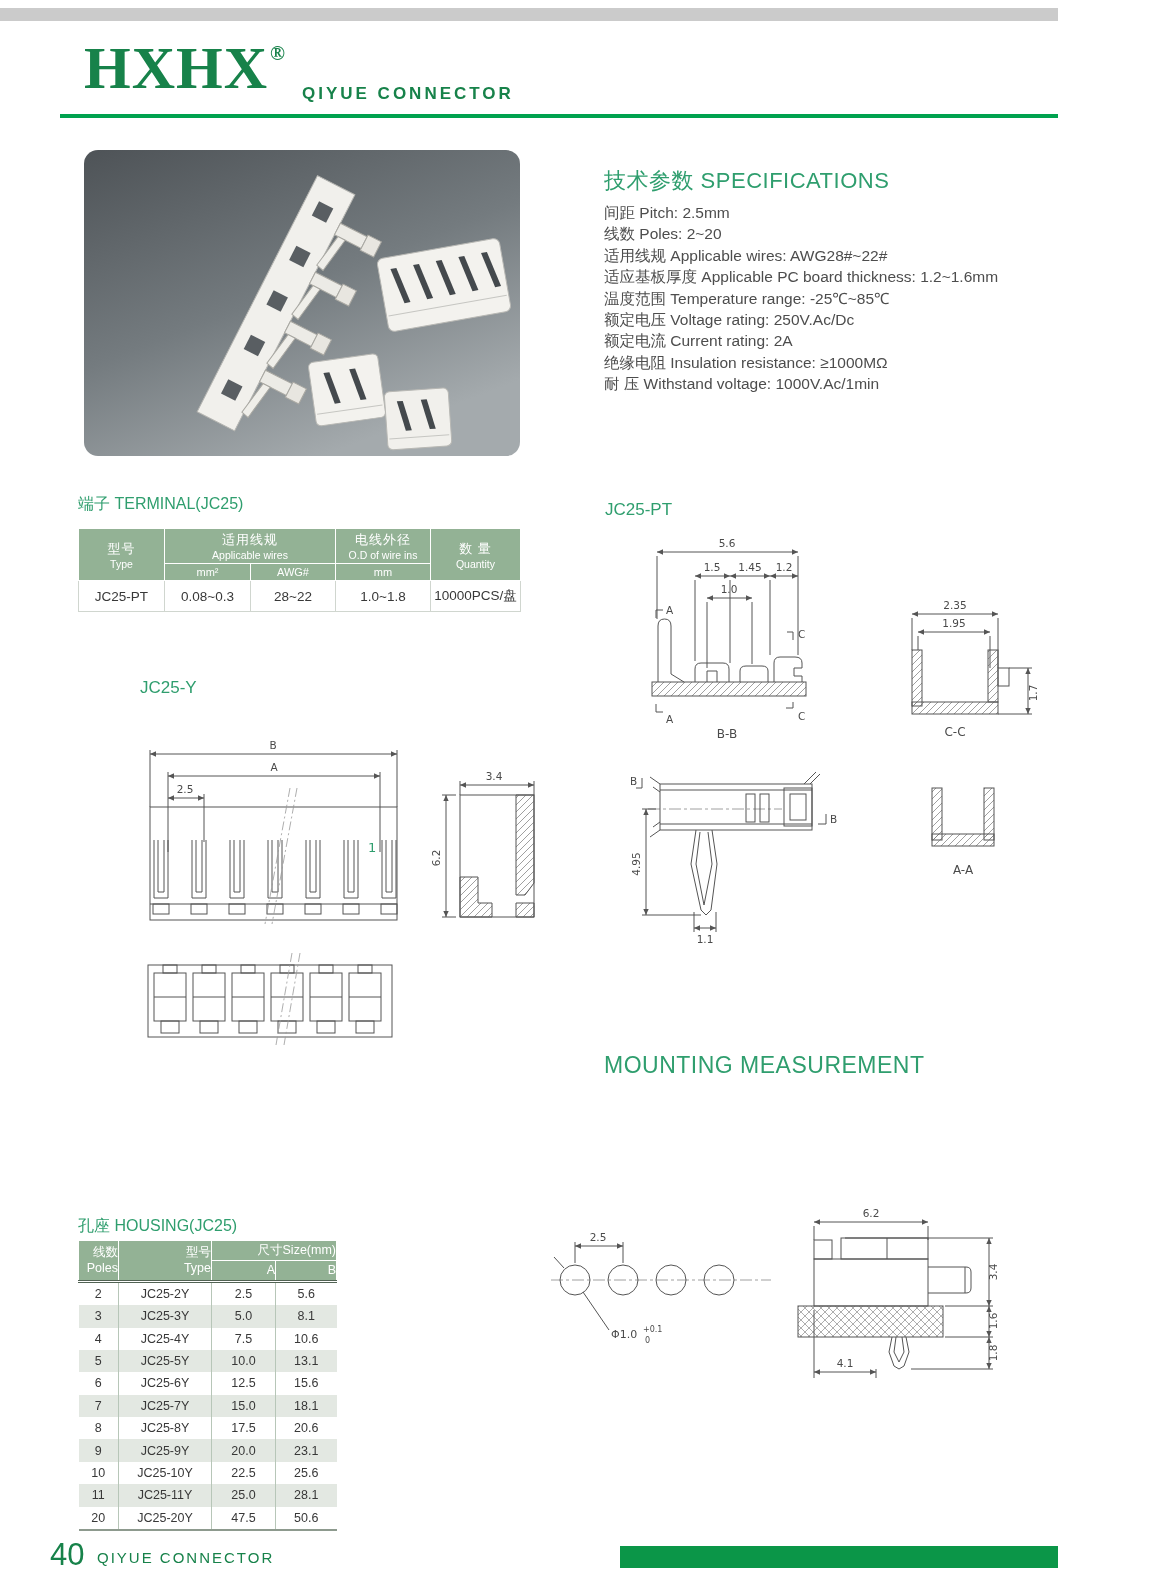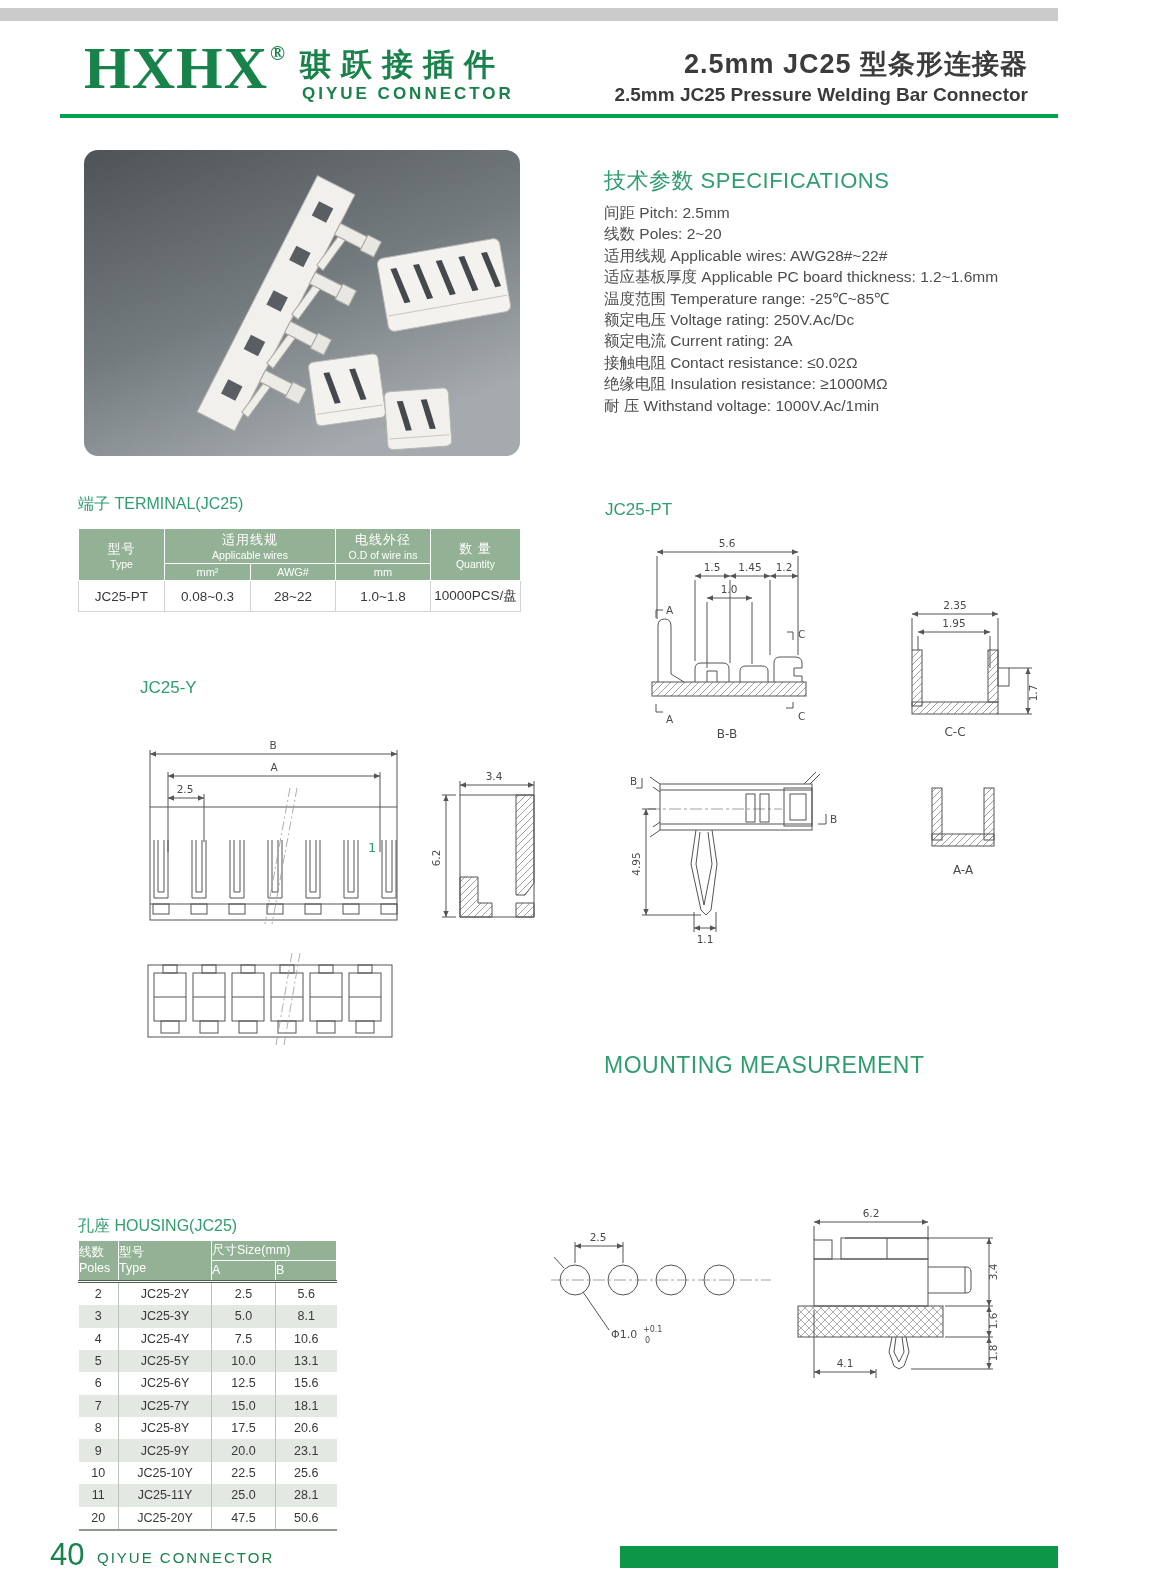--- a/index.html
+++ b/index.html
@@ -31,21 +31,21 @@
 
 table{border-collapse:collapse}
 .tterm{left:78px;top:528px;width:442px;table-layout:fixed}
 .tterm th{background:#93b295;color:#fff;font-weight:normal;border:1px solid #fff;text-align:center;padding:2px 0}
 .tterm .cn{font-size:13px;letter-spacing:1px}
 .tterm .en{font-size:10.5px;line-height:1.15}
 .tterm .sub th{font-size:11px;padding:2px 0}
 .tterm td{font-size:13.5px;color:#383838;text-align:center;border:1px solid #d0d6cf;border-top:none;padding:6px 0;background:#fff;white-space:nowrap}
 
 .thous{left:78px;top:1240px;width:258px;table-layout:fixed}
-.thous th{background:#93b295;color:#fff;font-weight:normal;font-size:12.5px;border:1px solid #fff;text-align:left;padding:1px 0;line-height:1.35}
+.thous th{background:#93b295;color:#fff;font-weight:normal;font-size:12.5px;border:1px solid #fff;text-align:right;padding:1px 0;line-height:1.35}
 .thous tbody td{font-size:12.5px;color:#383838;text-align:center;padding:4.2px 0;border-right:1px solid #b7c6b8}
 .thous tbody td:last-child{border-right:none}
 .thous tbody tr.alt{background:#e3e8e2}
 .thous tbody tr:first-child td{border-top:3px double #516253}
 .thous tbody tr:last-child td{border-bottom:2px solid #8d9a8e}
 
 .mount-h{left:604px;top:1050px;color:#2f9e6e;white-space:nowrap}
 .mount-h .cn{font-size:21px}
 .mount-h .en{font-size:23px;letter-spacing:.5px;margin-top:2px}
 
@@ -59,26 +59,21 @@
 svg{display:block}
 </style>
 </head>
 <body>
 
 <div class="page">
 
   <div class="abs topbar"></div>
 
   <div class="abs logo"><span>HXHX</span><sup>®</sup></div>
-  <div class="abs brand-cn">骐跃接插件</div>
   <div class="abs brand-en">QIYUE CONNECTOR</div>
-  <div class="abs titles">
-    <div class="title-cn">2.5mm JC25 型条形连接器</div>
-    <div class="title-en">2.5mm JC25 Pressure Welding Bar Connector</div>
-  </div>
   <div class="abs rule"></div>
 
   <div class="abs photo">
     <svg width="436" height="306" viewBox="0 0 436 306">
       <defs>
         <linearGradient id="phbg" x1="0" y1="0" x2="0.55" y2="1">
           <stop offset="0" stop-color="#4e5357"></stop>
             <stop offset="0.55" stop-color="#747b7f"></stop>
             <stop offset="1" stop-color="#a4aaad"></stop>
         </linearGradient>
@@ -138,21 +133,20 @@
 
   <div class="abs specs">
     <div class="sec-h">技术参数 SPECIFICATIONS</div>
     <div class="spec-line">间距 Pitch: 2.5mm</div>
     <div class="spec-line">线数 Poles: 2~20</div>
     <div class="spec-line">适用线规 Applicable wires: AWG28#~22#</div>
     <div class="spec-line">适应基板厚度 Applicable PC board thickness: 1.2~1.6mm</div>
     <div class="spec-line">温度范围 Temperature range: -25℃~85℃</div>
     <div class="spec-line">额定电压 Voltage rating: 250V.Ac/Dc</div>
     <div class="spec-line">额定电流 Current rating: 2A</div>
-    <div class="spec-line">接触电阻 Contact resistance: ≤0.02Ω</div>
     <div class="spec-line">绝缘电阻 Insulation resistance: ≥1000MΩ</div>
     <div class="spec-line">耐 压 Withstand voltage: 1000V.Ac/1min</div>
   </div>
 
 
   <div class="abs t-title" style="left:78px;top:494px">端子 TERMINAL(JC25)</div>
   <table class="abs tterm">
     <colgroup>
         <col style="width:86px">
         <col style="width:86px">

